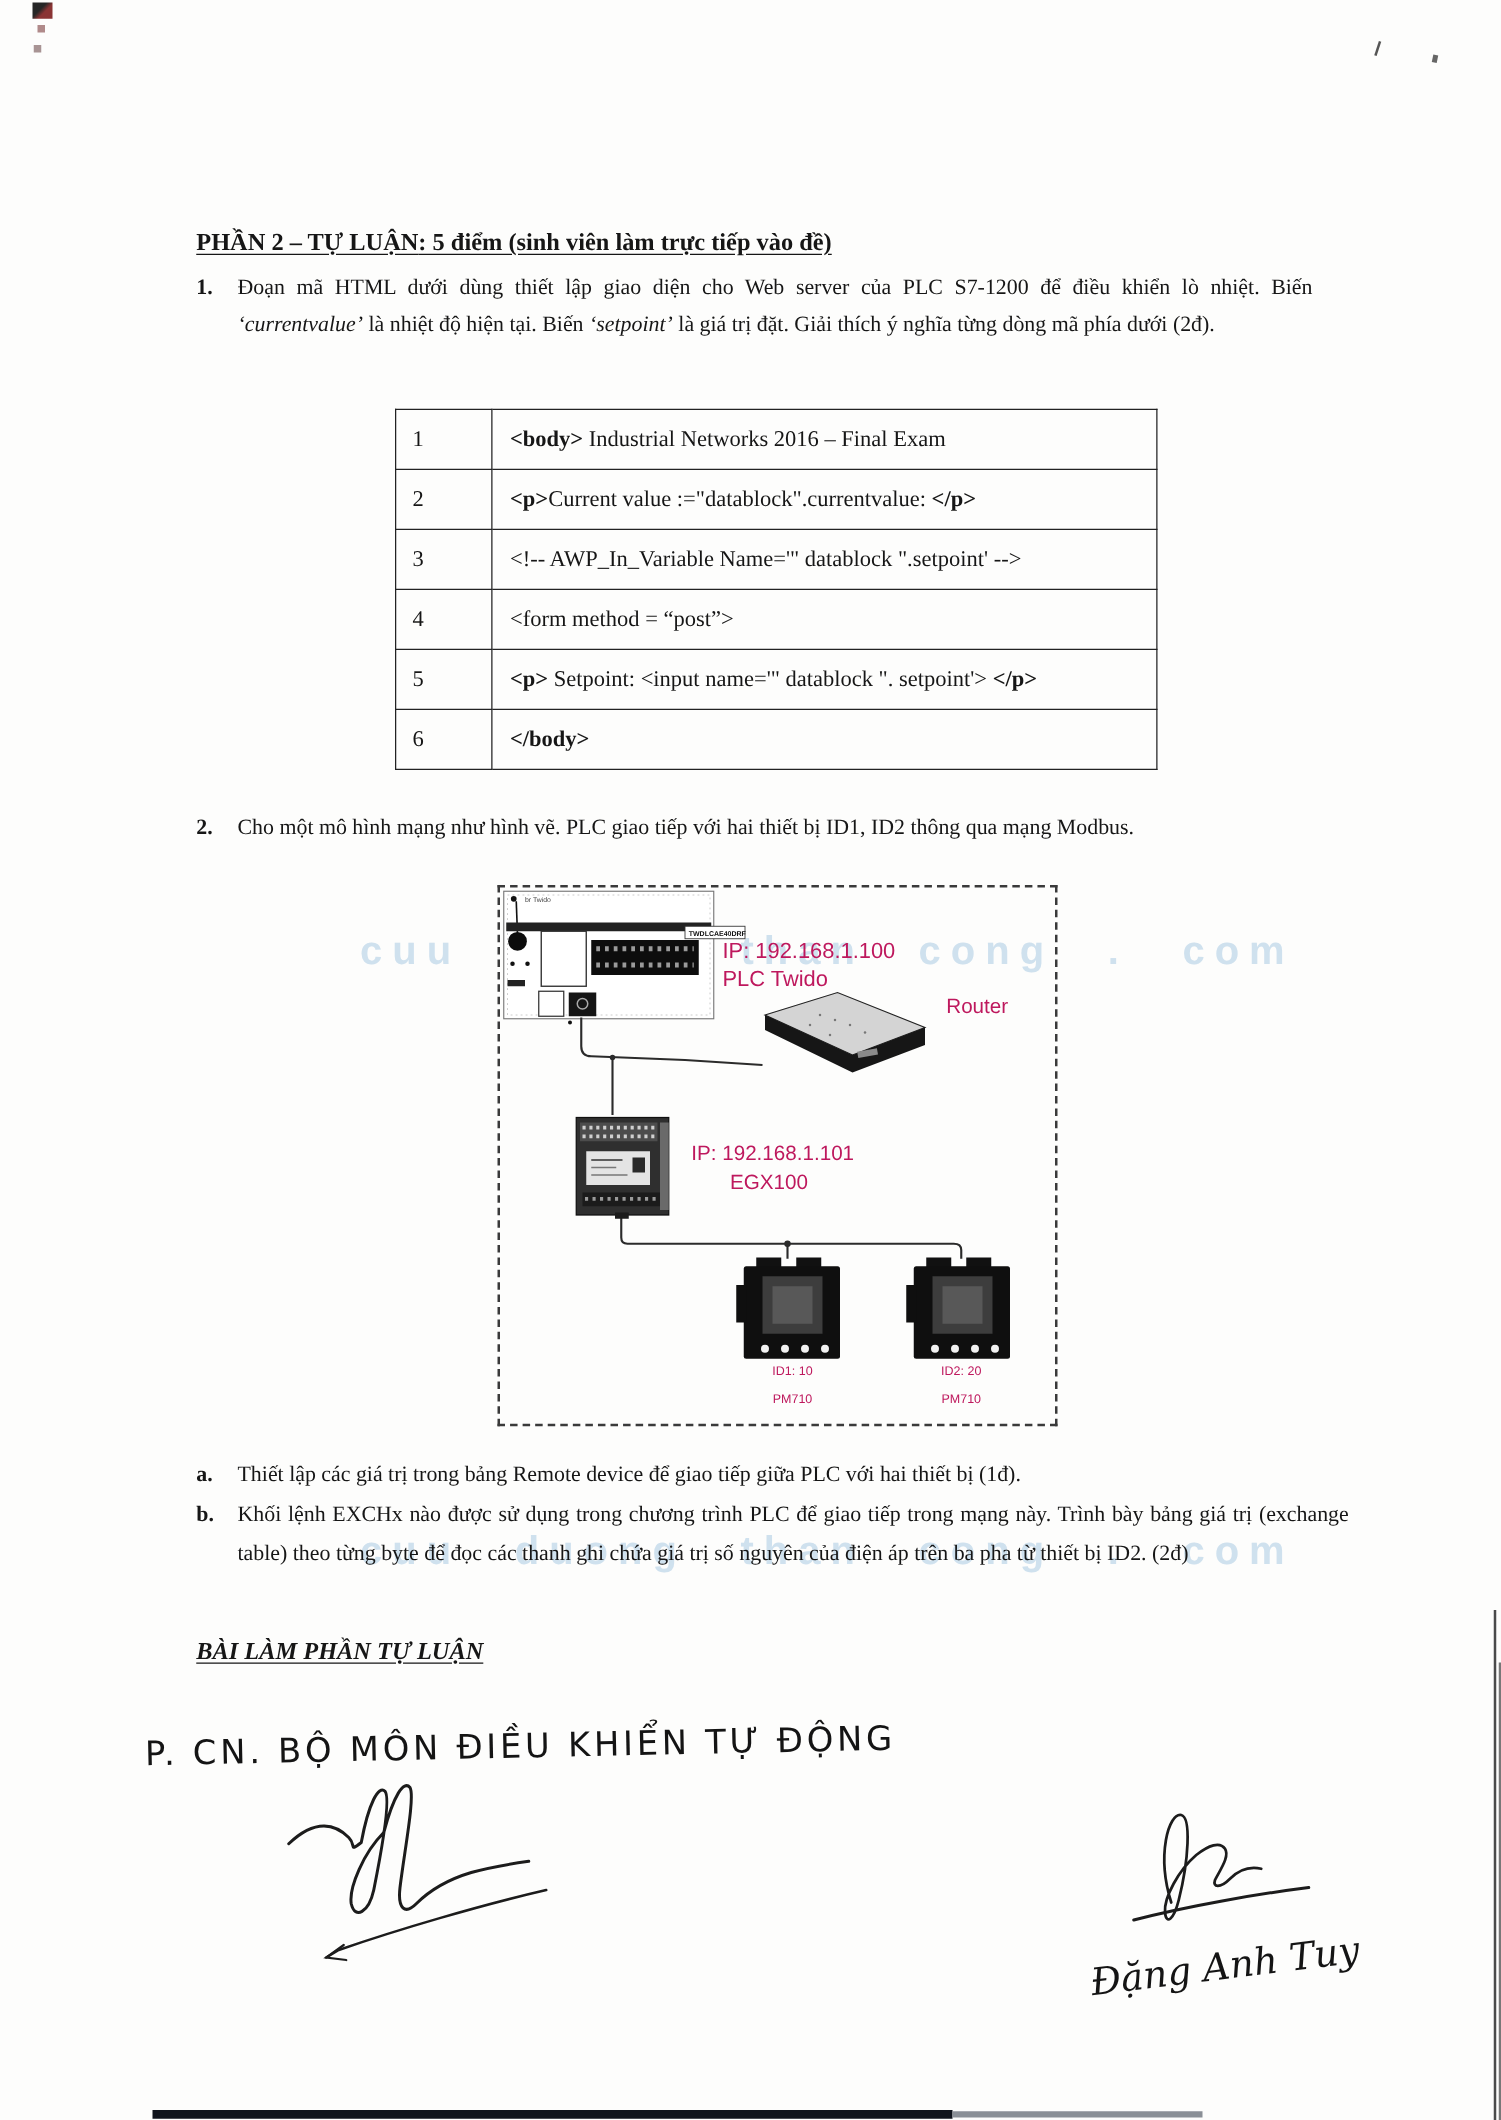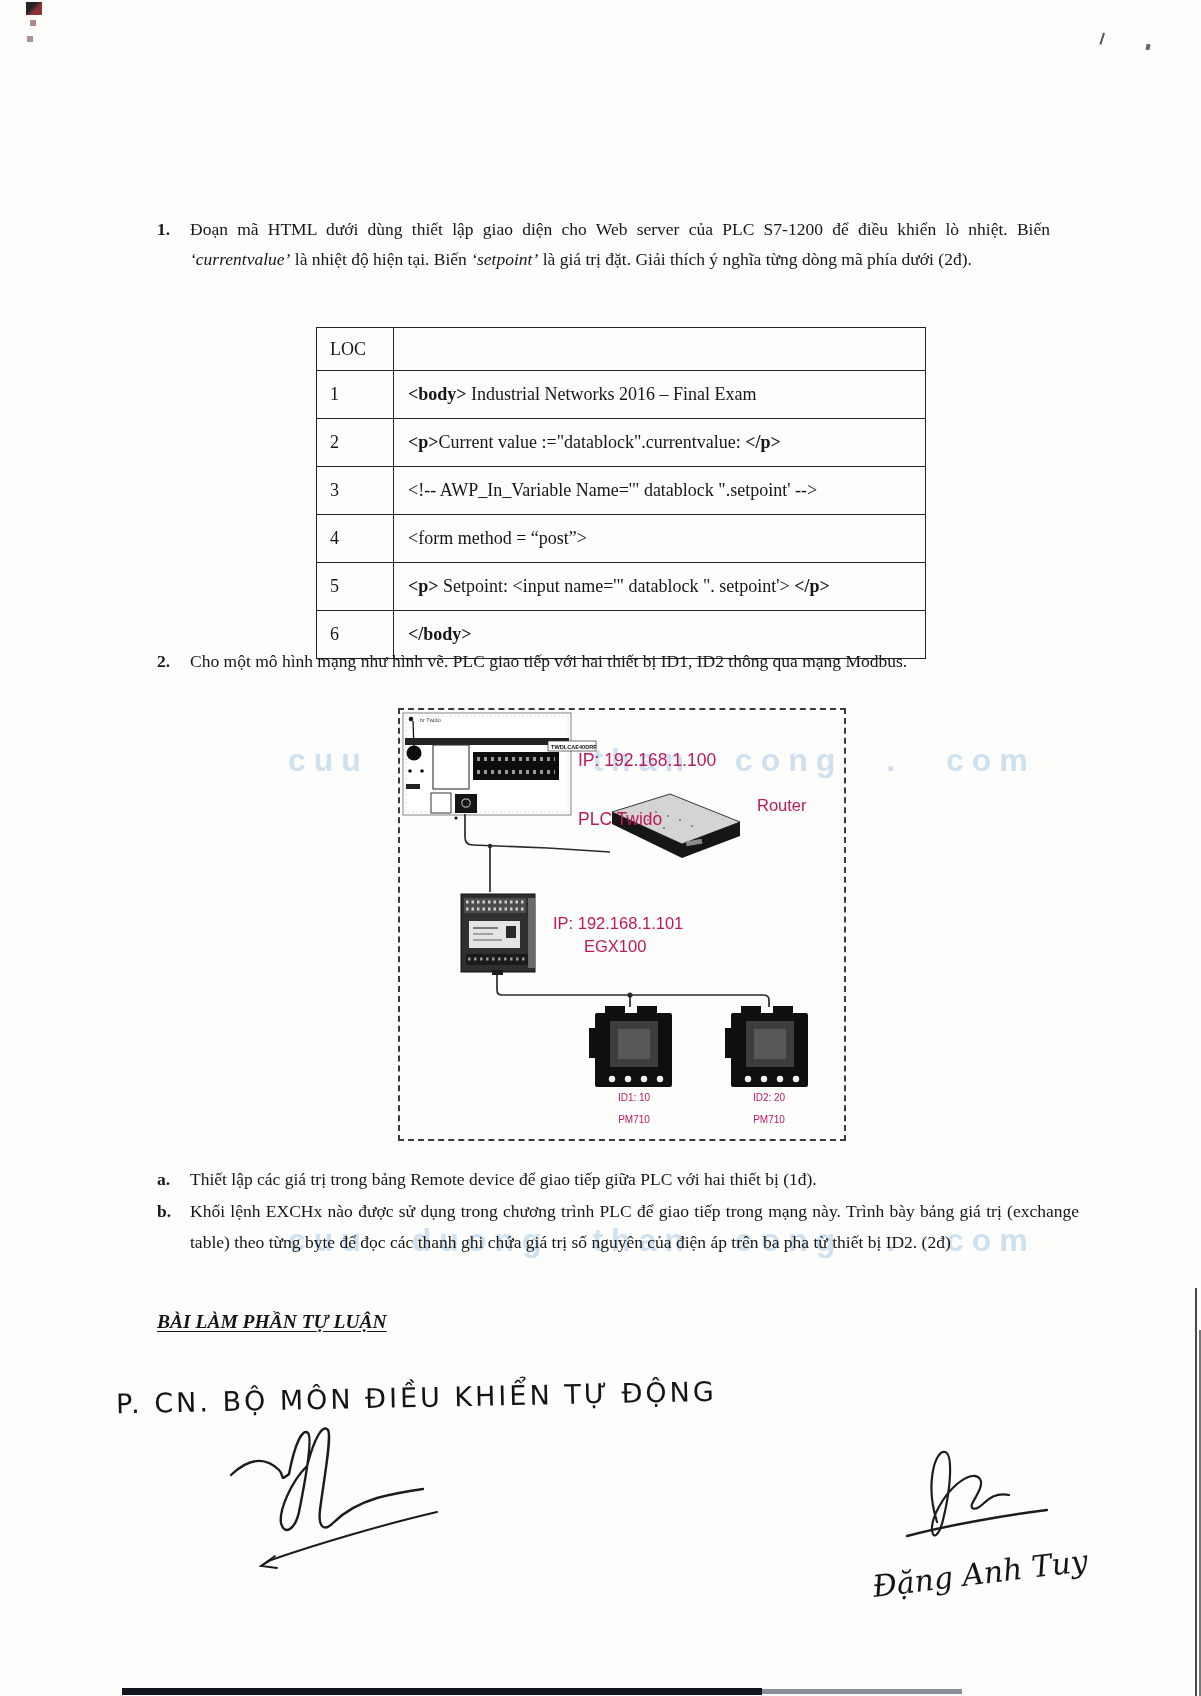--- a/index.html
+++ b/index.html
@@ -30,21 +30,21 @@
   .code-table{left:316px;top:327px;width:610px;border-collapse:collapse;font-size:18px;}
   .code-table td{border:1.2px solid #222;vertical-align:middle;}
   .code-table .loc{width:57px;padding:2px 6px 2px 13px;}
   .code-table .code{padding:2px 8px 2px 14px;}
   .code-table tr.hdr td{height:38px;}
   .code-table tr.row td{height:43px;}
   
   .diagram-border{left:398px;top:708px;width:444px;height:429px;border:2px dashed #3a3a3a;}
   .dg-label{font-family:"Liberation Sans", sans-serif;color:#be185d;}
   .plc-ip{left:578px;top:750px;font-size:17.5px;}
-  .plc-name{left:578px;top:773px;font-size:17.5px;margin-top:36px;}
+  .plc-name{left:578px;top:773px;font-size:17.5px;}
   .router-lb{left:747px;top:796px;font-size:16.5px;margin-left:10px;}
   .egx-ip{left:553px;top:914px;font-size:16.5px;}
   .egx-name{left:584px;top:937px;font-size:16.5px;}
   .meter-lb{width:80px;text-align:center;font-size:10px;}
   .id1{left:594px;top:1092px;}
   .pm1{left:594px;top:1114px;}
   .id2{left:729px;top:1092px;}
   .pm2{left:729px;top:1114px;}
   
   .qa{left:157px;top:1164px;width:905px;}
@@ -82,32 +82,31 @@
 
   <div class="abs corner-mark1"></div>
   <div class="abs corner-mark2"></div>
   <div class="abs corner-mark3"></div>
   <div class="abs tr-mark1"></div>
   <div class="abs tr-mark2"></div>
 
   <div class="abs watermark wm1">cuu duong than cong . com</div>
   <div class="abs watermark wm2">cuu duong than cong . com</div>
 
+  <div class="abs section-title content">
+    <span class="u">PHẦN 2 – TỰ LUẬN</span><span class="u t2">: 5 điểm (sinh viên làm trực tiếp vào đề)</span>
+  </div>
 
   <div class="abs qitem q1 content">
     <span class="qnum">1.</span>
     <div class="qbody"><span>Đoạn mã HTML dưới dùng thiết lập giao diện cho Web server của PLC S7-1200 để điều khiển lò nhiệt. Biến </span><span class="i">‘currentvalue’</span><span> là nhiệt độ hiện tại. Biến </span><span class="i">‘setpoint’</span><span> là giá trị đặt. Giải thích ý nghĩa từng dòng mã phía dưới (2đ).</span></div>
   </div>
 
   <table class="abs code-table content">
     <tbody>
-      <tr class="hdr">
-        <td class="loc">LOC</td>
-        <td class="code"></td>
-      </tr>
     <tr class="row">
           <td class="loc">1</td>
           <td class="code"><span class="b">&lt;body&gt;</span><span> Industrial Networks 2016 – Final Exam</span></td>
         </tr>
         <tr class="row">
           <td class="loc">2</td>
           <td class="code"><span class="b">&lt;p&gt;</span><span>Current value :="datablock".currentvalue: </span><span class="b">&lt;/p&gt;</span></td>
         </tr>
         <tr class="row">
           <td class="loc">3</td>

